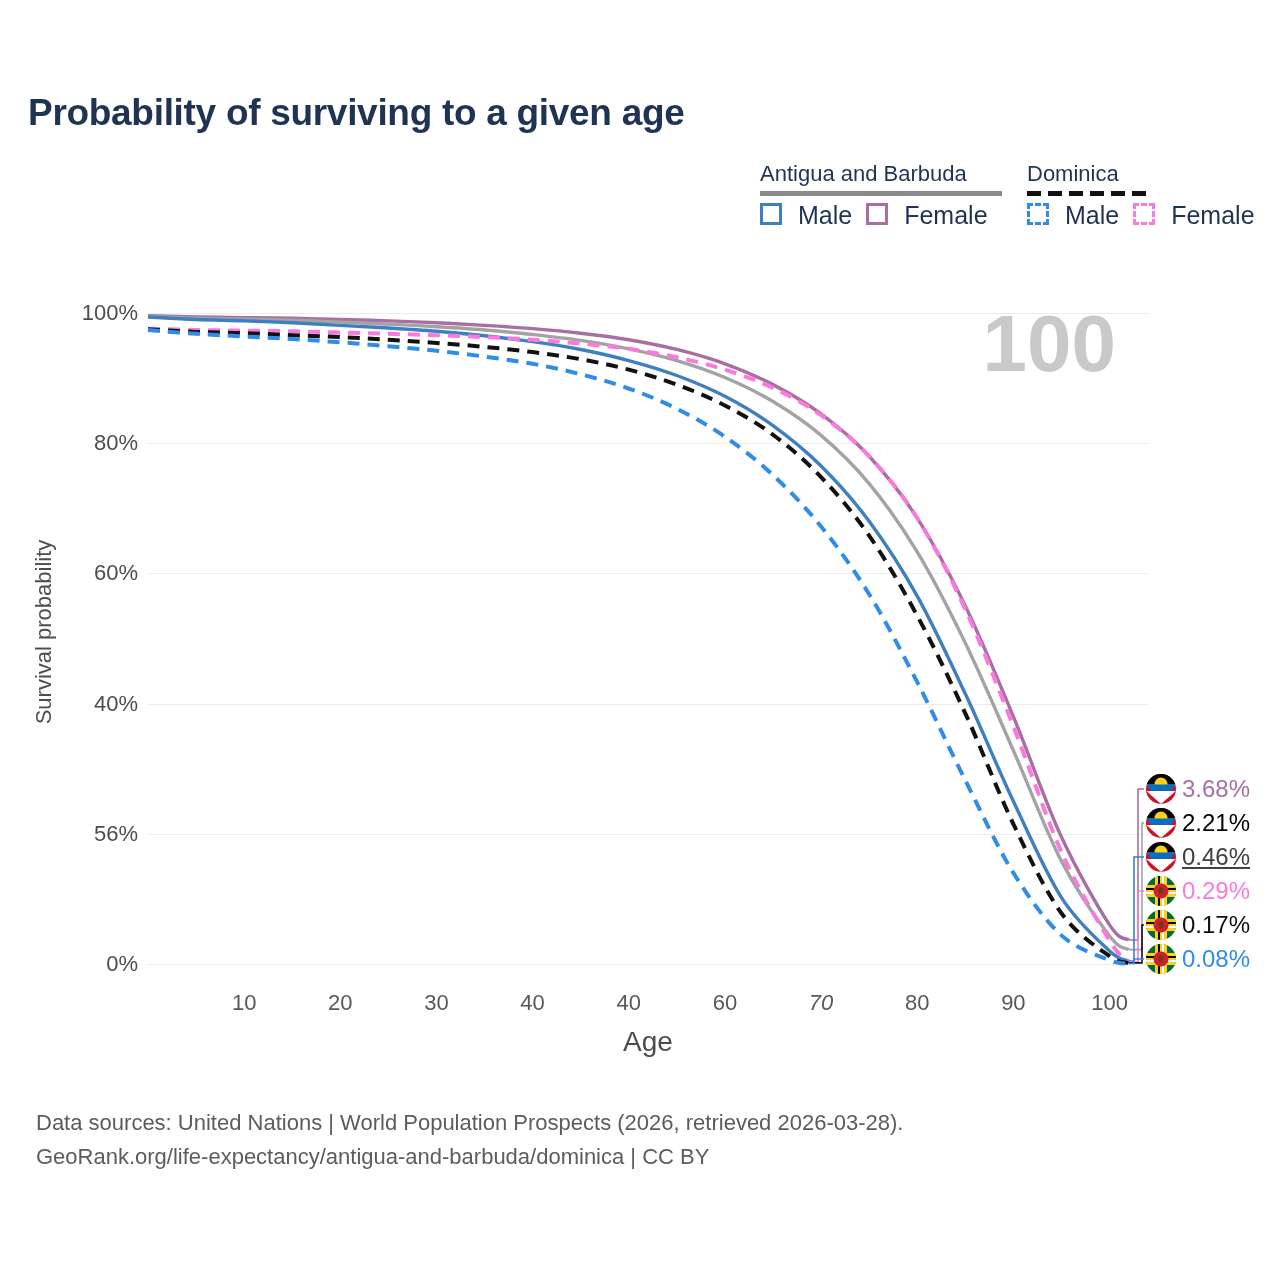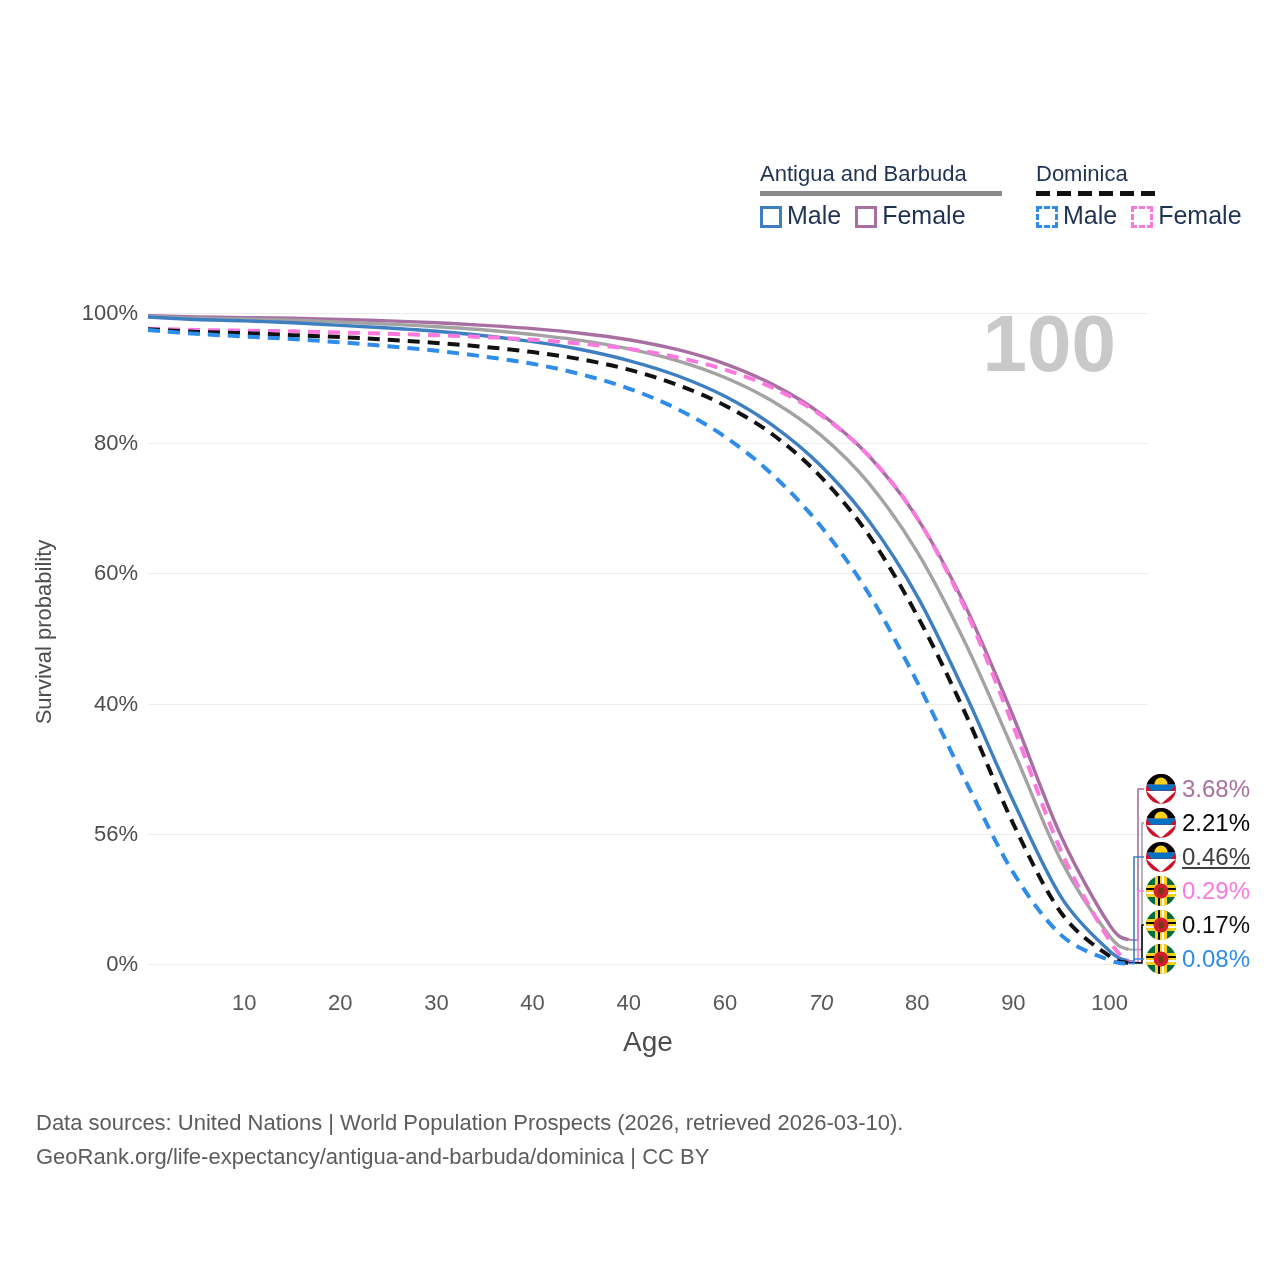--- a/index.html
+++ b/index.html
@@ -35,21 +35,21 @@
   .lg-rule{height:5px;width:100%;}
   .lg-rule.solid{background:#8a8a8a;}
   .lg-rule.dashed{
     background:repeating-linear-gradient(to right,#111 0 14px,transparent 14px 21px);
   }
   .lg-items{
     position:absolute;top:40px;left:0;
     display:flex;align-items:center;gap:14px;
     white-space:nowrap;
   }
-  .lg-item{display:flex;align-items:flex-end;gap:5px;}
+  .lg-item{display:flex;align-items:flex-start;gap:16px;}
   .swatch{
     width:22px;height:22px;box-sizing:border-box;background:transparent;
   }
   .sw-solid{border:3px solid currentColor;}
   .sw-dashed{border:3px dashed currentColor;}
   .lg-label{font-size:25px;color:#1f3354;line-height:1;}
 
   
   .plot{
     position:absolute;
@@ -161,39 +161,40 @@
     position:absolute;left:36px;top:1106px;
     font-size:22px;color:#5c5c5c;line-height:1.55;
   }
   .footer div{white-space:nowrap;}
 </style>
 </head>
 <body>
 
 <div id="page">
 
+  <div class="title">Probability of surviving to a given age</div>
 
   <div class="legend">
 
     <div class="legend-group" id="lg-0" style="left:16px;width:242px;">
       <div class="lg-title">Antigua and Barbuda</div>
       <div class="lg-rule solid"></div>
       <div class="lg-items">
         <div class="lg-item" style="color:#3d7fc1;">
           <span class="swatch sw-solid"></span>
           <span class="lg-label">Male</span>
         </div>
         <div class="lg-item" style="color:#a86fa3;">
           <span class="swatch sw-solid"></span>
           <span class="lg-label">Female</span>
         </div>
       </div>
     </div>
 
-    <div class="legend-group" id="lg-1" style="left:292px;width:124px;">
+    <div class="legend-group" id="lg-1" style="left:283px;width:124px;">
       <div class="lg-title">Dominica</div>
       <div class="lg-rule dashed"></div>
       <div class="lg-items">
         <div class="lg-item" style="color:#2f8ce8;">
           <span class="swatch sw-dashed"></span>
           <span class="lg-label">Male</span>
         </div>
         <div class="lg-item" style="color:#fb79df;">
           <span class="swatch sw-dashed"></span>
           <span class="lg-label">Female</span>
@@ -320,17 +321,17 @@
           <span class="dm-h" style="top:12px;height:2px;background:#000;"></span>
           <span class="dm-h" style="top:16px;height:2px;background:#fff;"></span>
           <span class="dm-disc"></span>
           <span class="dm-dot"></span>
         </span>
         <span class="endval" style="color: rgb(47, 140, 232);">0.08%</span>
       </div>
     </div>
 
   <div class="footer">
-    <div>Data sources: United Nations | World Population Prospects (2026, retrieved 2026-03-10).</div>
+    <div>Data sources: United Nations | World Population Prospects (2026, retrieved 2026-03-28).</div>
     <div>GeoRank.org/life-expectancy/antigua-and-barbuda/dominica | CC BY</div>
   </div>
 
 </div>
 
 </body></html>

